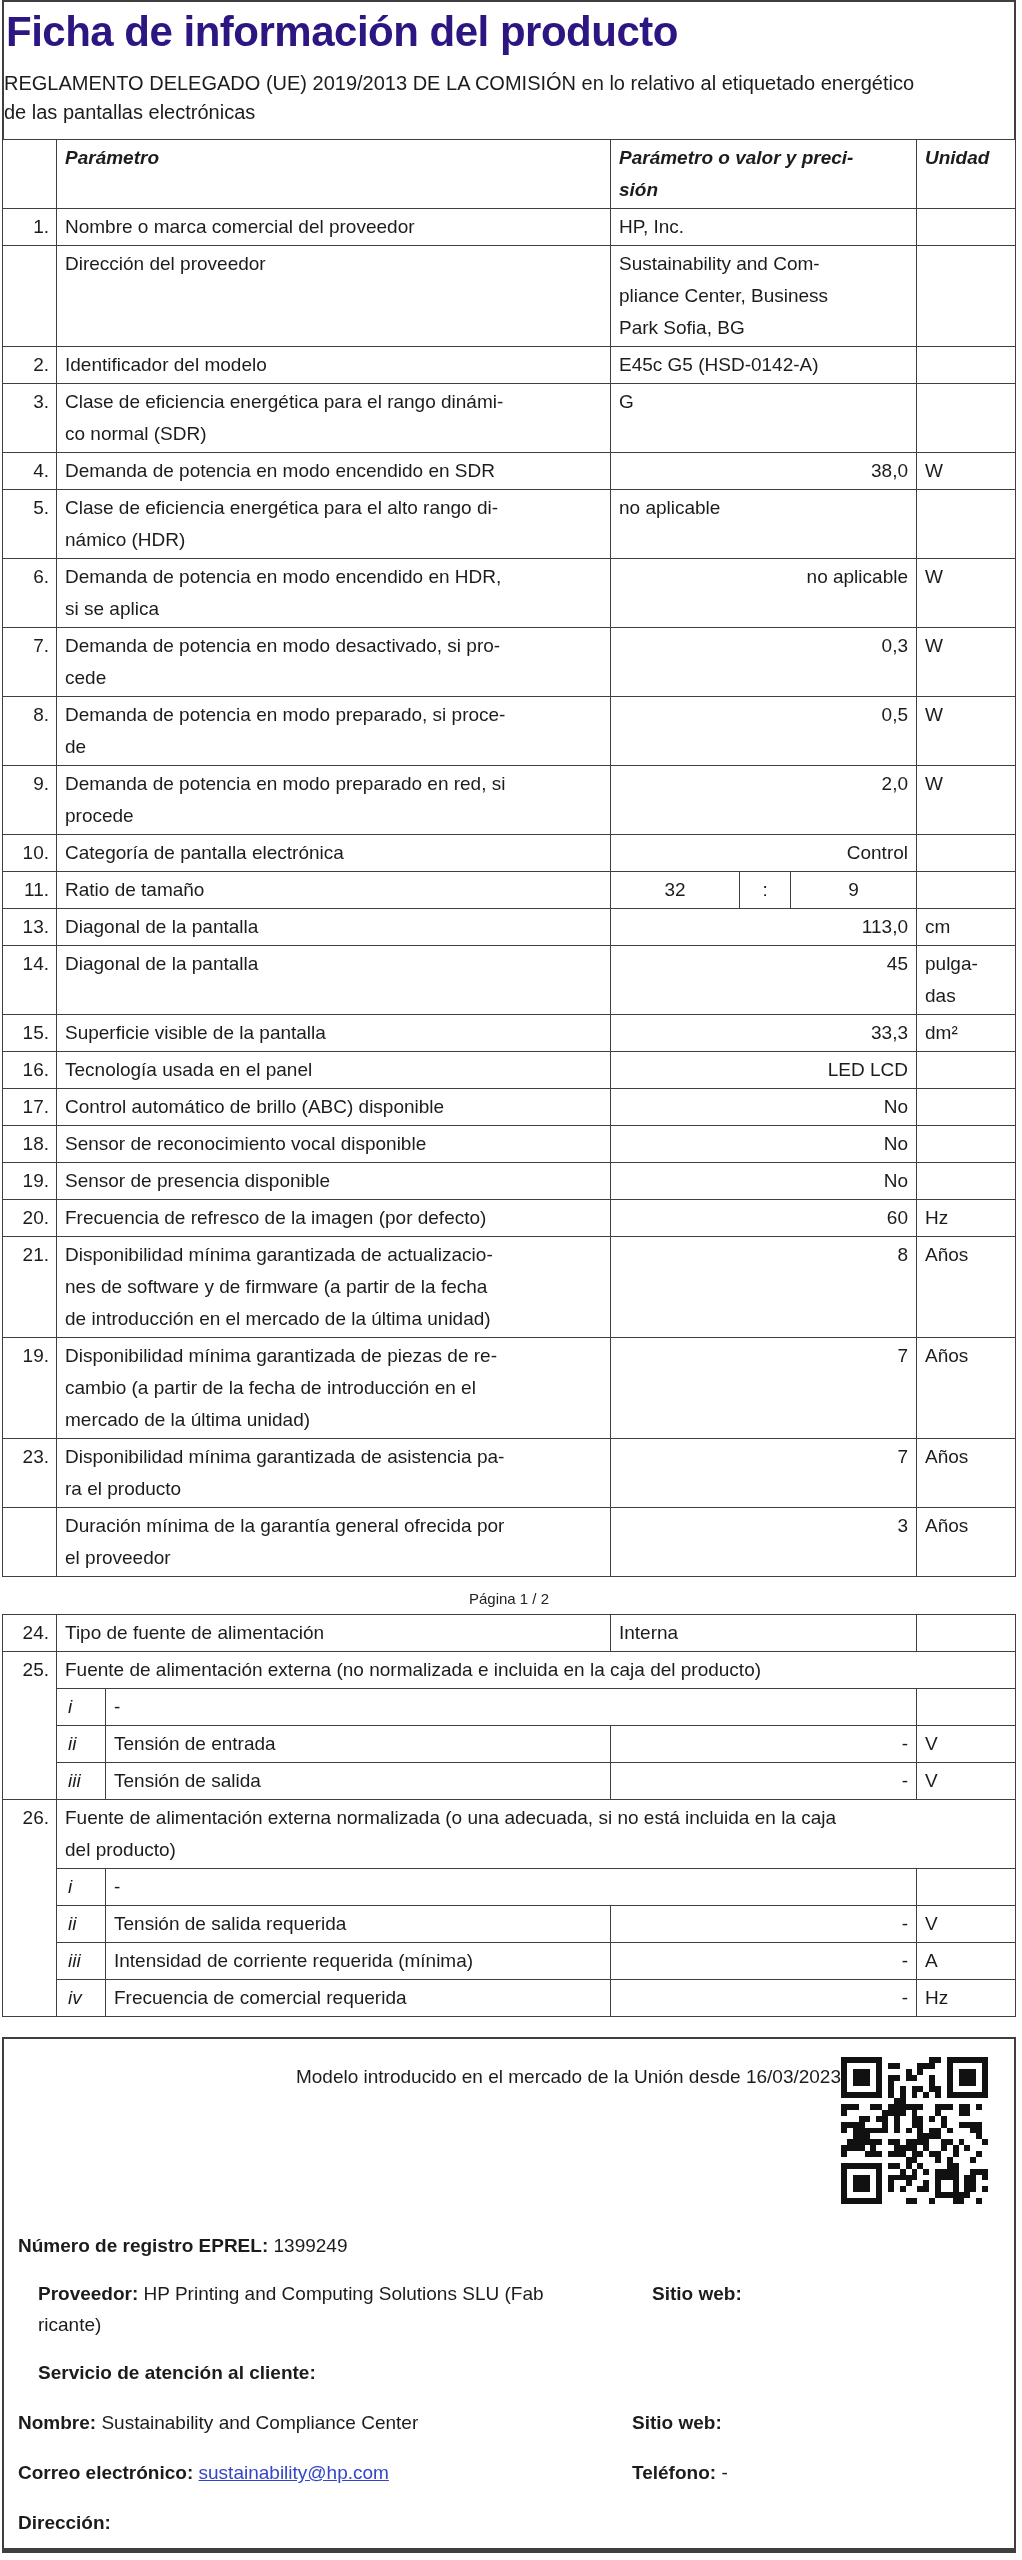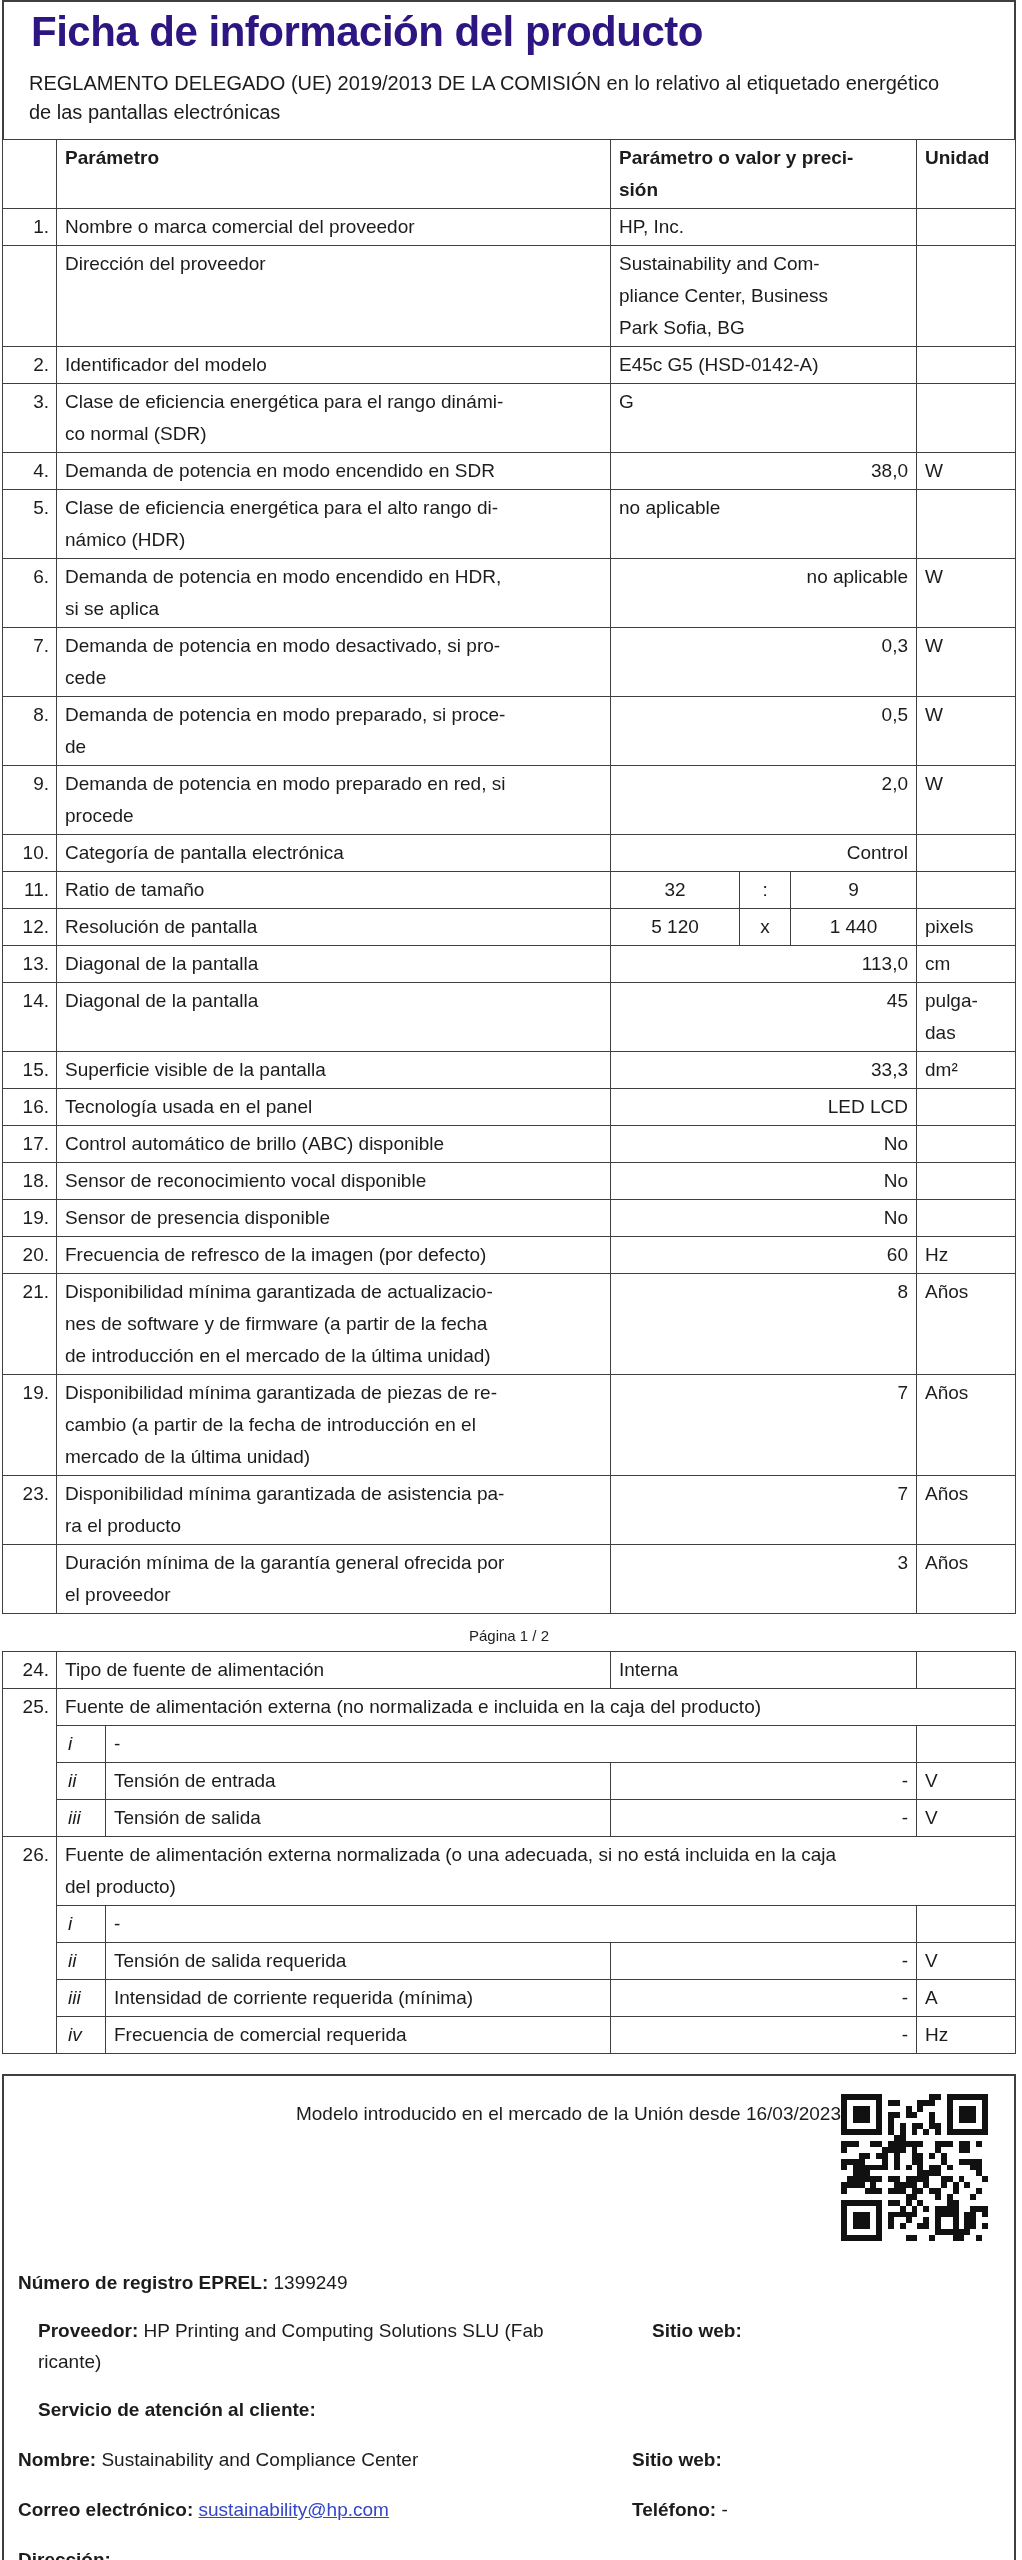--- a/index.html
+++ b/index.html
@@ -8,28 +8,28 @@
   }
   *{box-sizing:border-box;}
   html,body{margin:0;padding:0;}
   body{
     width:1022px; background:var(--background); color:var(--text-color);
     font-family:"Liberation Sans", sans-serif;
   }
   .sheet{padding:0 6px 0 2px;}
 
   
-  .title-box{border:2px solid var(--border-color); border-bottom:none; padding:2px 25px 12px;}
+  .title-box{border:2px solid var(--border-color); border-bottom:none; padding:2px 0 12px;}
   h1{color:var(--title-color); font-size:42px; line-height:1.15; margin:4px 0 0 2px; letter-spacing:-0.5px; font-weight:bold;}
   .subtitle{font-size:20px; line-height:29px; margin:13px 0 0; white-space:pre-line;}
 
   
   table.params{width:100%; border-collapse:collapse; table-layout:fixed; font-size:19px; line-height:32px;}
   .params td,.params th{border:1px solid var(--border-color); padding:2px 8px; vertical-align:top; white-space:pre-line; overflow:hidden;}
-  .params th{text-align:left; font-weight:bold;}
+  .params th{text-align:left; font-weight:bold;font-style:italic;}
   td.num,th.num{text-align:right; padding-right:7px;}
   td.val.right{text-align:right;margin-top:32px;}
   td.val.left{text-align:left;}
   td.roman{font-style:italic; padding-left:11px;}
   
   td.split-cell{padding:0;}
   .split{display:flex; width:100%;}
   .split span{display:block; text-align:center; padding:2px 0;}
   .split span:nth-child(1){width:42%;}
   .split span:nth-child(2){width:17%; border-left:1px solid var(--border-color); border-right:1px solid var(--border-color);}
@@ -148,26 +148,20 @@
           <td class="num">10.</td>
           <td class="lab">Categoría de pantalla electrónica</td>
           <td class="val right">Control</td>
           <td class="unit"></td>
         </tr>
         <tr>
           <td class="num">11.</td>
           <td class="lab">Ratio de tamaño</td>
           <td class="val split-cell"><div class="split"><span>32</span><span>:</span><span>9</span></div></td>
           <td class="unit"></td>
-        </tr>
-        <tr>
-          <td class="num">12.</td>
-          <td class="lab">Resolución de pantalla</td>
-          <td class="val split-cell"><div class="split"><span>5 120</span><span>x</span><span>1 440</span></div></td>
-          <td class="unit">pixels</td>
         </tr>
         <tr>
           <td class="num">13.</td>
           <td class="lab">Diagonal de la pantalla</td>
           <td class="val right">113,0</td>
           <td class="unit">cm</td>
         </tr>
         <tr>
           <td class="num">14.</td>
           <td class="lab">Diagonal de la pantalla</td>

